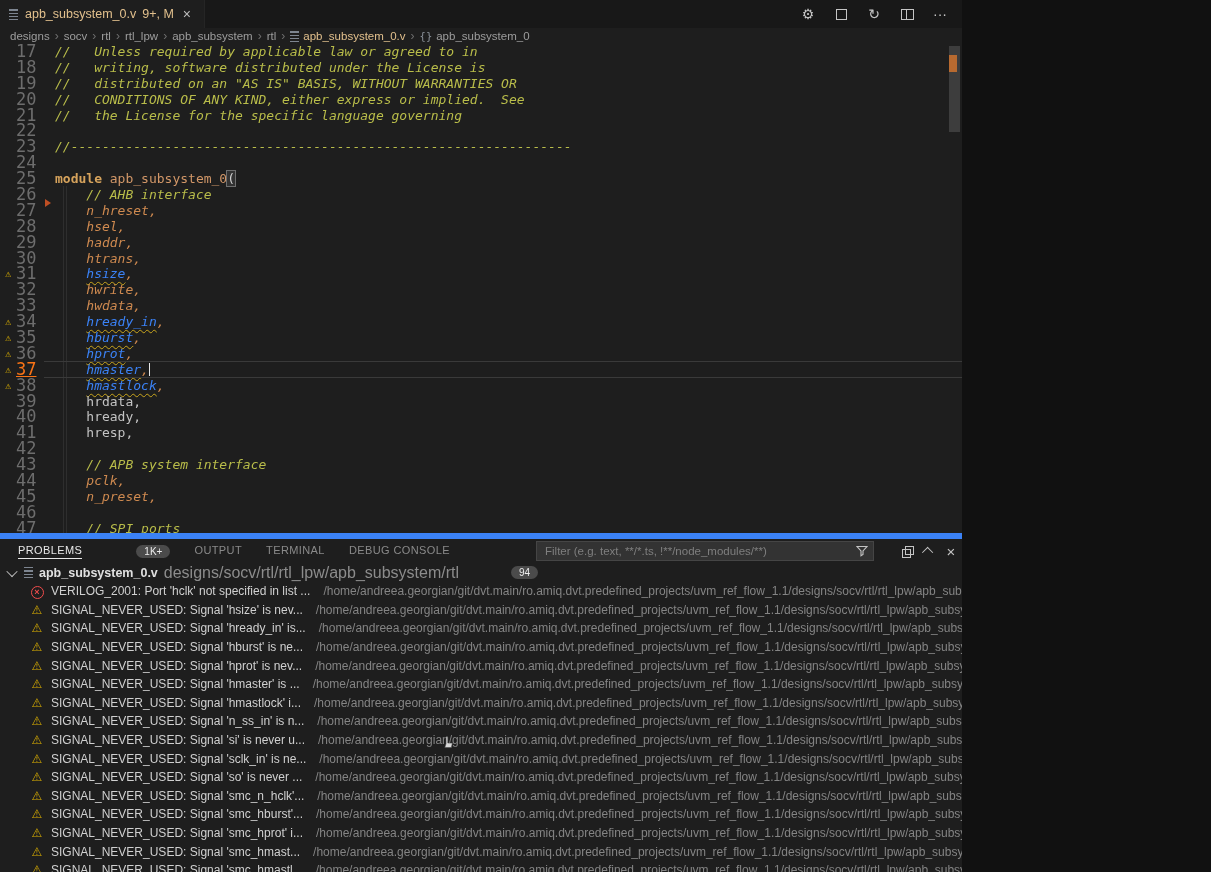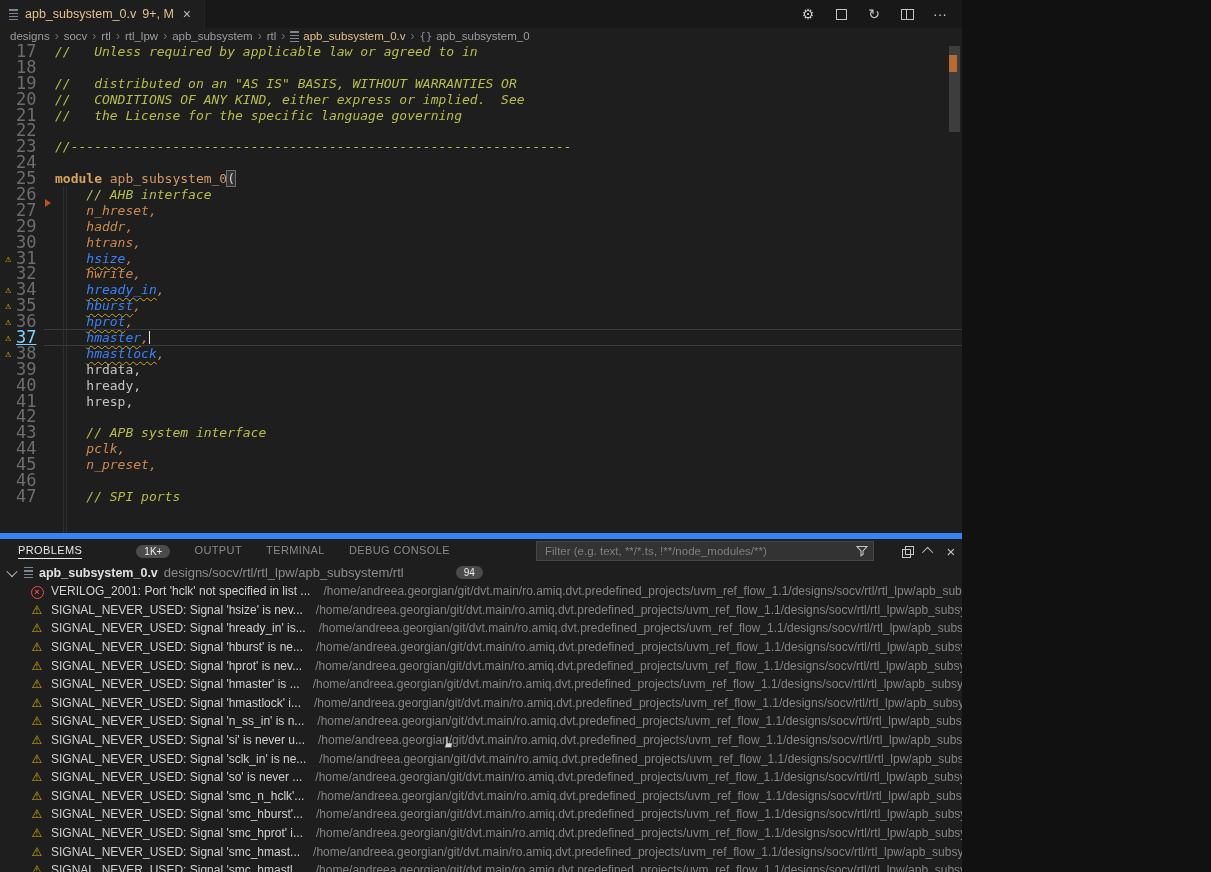--- a/index.html
+++ b/index.html
@@ -29,21 +29,21 @@
             background:repeating-linear-gradient(to bottom,#7d8590 0 1.5px,transparent 1.5px 3.5px);}
 
   
   .editor{position:absolute;left:0;top:44px;width:100%;height:489px;background:#1e1e1e;}
   .code-area{position:absolute;left:0;top:0;width:1103px;height:100%;overflow:hidden;}
   .guide{position:absolute;width:1px;top:142px;bottom:0;background:#2e2e2e;}
   .code-line{display:flex;height:15.9px;line-height:15.9px;position:relative;
              font-family:"DejaVu Sans Mono",monospace;font-size:13px;}
   .glyph{width:16px;flex:none;text-align:center;font-size:10px;line-height:15.9px;color:#ddb100;}
   .lnum{width:28px;flex:none;text-align:left;color:#6d6d6d;font-size:17px;}
-  .code-line.cur .lnum{color:#7dd3fc;text-decoration:underline;}
+  .code-line.cur .lnum{color:#f97316;text-decoration:underline;}
   .ltext{margin-left:11px;white-space:pre;}
   .code-line.cur::after{content:"";position:absolute;left:44px;right:2px;top:-1px;bottom:0;
              border-top:1px solid #3a3a3a;border-bottom:1px solid #3a3a3a;pointer-events:none;}
   .cmt{color:#b9bd4a;font-style:italic;}
   .kw{color:#d6a35c;font-weight:bold;}
   .ent{color:#d29768;}
   .brk{color:#d0d0d0;outline:1px solid #6f6f6f;background:rgba(110,110,110,.25);}
   .prt{color:#cf8a50;font-style:italic;}
   .prtw{color:#3b82f6;font-style:italic;text-decoration:underline wavy #c9a61d 1px;text-underline-offset:2.5px;}
   .pln{color:#c3c3c3;}
@@ -82,21 +82,21 @@
   .icon-collapse::before{content:"";position:absolute;left:0;top:3px;width:7px;height:7px;border:1px solid #c5c5c5;background:#1e1e1e;}
   .icon-collapse::after{content:"";position:absolute;left:3px;top:0;width:7px;height:7px;border:1px solid #c5c5c5;}
   .chev-up{width:7px;height:7px;border-left:1.4px solid #c5c5c5;border-top:1.4px solid #c5c5c5;transform:rotate(45deg) translateY(2px);}
   .close-x{font-size:15px;line-height:1;}
 
   .plist{position:absolute;left:0;top:24px;right:0;bottom:0;overflow:hidden;font-size:12px;}
   .pgroup{height:19px;display:flex;align-items:center;padding-left:8px;gap:6px;white-space:nowrap;}
   .pgroup .chev-down{width:7px;height:7px;border-left:1.3px solid #bdbdbd;border-top:1.3px solid #bdbdbd;
                      transform:rotate(-135deg) translate(1px,1px);margin-right:2px;flex:none;}
   .pgroup .fname{color:#e0e0e0;font-size:12.5px;font-weight:bold;}
-  .pgroup .fpath{color:#8c8c8c;font-size:13px;}
+  .pgroup .fpath{color:#8c8c8c;font-size:16px;}
   .prow{height:18.6px;display:flex;align-items:center;padding-left:30px;white-space:nowrap;overflow:hidden;}
   .prow .sev{width:14px;flex:none;margin-right:7px;text-align:center;}
   .sev-warn{color:#ddb100;font-size:12px;}
   .sev-err{display:inline-block;width:11px;height:11px;border:1.2px solid #f14c4c;border-radius:50%;
            color:#f14c4c;font-size:9px;line-height:11px;text-align:center;font-weight:bold;}
   .prow .msg{color:#d0d0d0;margin-right:13px;}
   .prow .ppath{color:#848484;}
 
   .mouse{position:absolute;left:441px;top:735px;pointer-events:none;}
 </style>
@@ -143,20 +143,21 @@
       <div class="guide" style="left:63px"></div>
       <div class="guide" style="left:66px"></div>
     <div class="code-line">
           <span class="glyph"></span>
           <span class="lnum">17</span>
           <span class="ltext"><span class="cmt">//   Unless required by applicable law or agreed to in</span></span>
         </div>
         <div class="code-line">
           <span class="glyph"></span>
           <span class="lnum">18</span>
+          <span class="ltext"><span class="cmt">//   writing, software distributed under the License is</span></span>
         </div>
         <div class="code-line">
           <span class="glyph"></span>
           <span class="lnum">19</span>
           <span class="ltext"><span class="cmt">//   distributed on an "AS IS" BASIS, WITHOUT WARRANTIES OR</span></span>
         </div>
         <div class="code-line">
           <span class="glyph"></span>
           <span class="lnum">20</span>
           <span class="ltext"><span class="cmt">//   CONDITIONS OF ANY KIND, either express or implied.  See</span></span>
@@ -191,37 +192,47 @@
           <span class="ltext"><span class="cmt">    // AHB interface</span></span>
         </div>
         <div class="code-line">
           <span class="glyph"></span>
           <span class="lnum">27</span>
           <span class="ltext"><span class="prt">    n_hreset,</span></span>
           <span class="gutter-arrow"></span>
         </div>
         <div class="code-line">
           <span class="glyph"></span>
+          <span class="lnum">28</span>
+          <span class="ltext"><span class="prt">    hsel,</span></span>
+        </div>
+        <div class="code-line">
+          <span class="glyph"></span>
           <span class="lnum">29</span>
           <span class="ltext"><span class="prt">    haddr,</span></span>
         </div>
         <div class="code-line">
           <span class="glyph"></span>
           <span class="lnum">30</span>
           <span class="ltext"><span class="prt">    htrans,</span></span>
         </div>
         <div class="code-line">
           <span class="glyph">⚠</span>
           <span class="lnum">31</span>
           <span class="ltext"><span class="pln">    </span><span class="prtw">hsize</span><span class="prt">,</span></span>
         </div>
         <div class="code-line">
           <span class="glyph"></span>
           <span class="lnum">32</span>
           <span class="ltext"><span class="prt">    hwrite,</span></span>
+        </div>
+        <div class="code-line">
+          <span class="glyph"></span>
+          <span class="lnum">33</span>
+          <span class="ltext"><span class="prt">    hwdata,</span></span>
         </div>
         <div class="code-line">
           <span class="glyph">⚠</span>
           <span class="lnum">34</span>
           <span class="ltext"><span class="pln">    </span><span class="prtw">hready_in</span><span class="prt">,</span></span>
         </div>
         <div class="code-line">
           <span class="glyph">⚠</span>
           <span class="lnum">35</span>
           <span class="ltext"><span class="pln">    </span><span class="prtw">hburst</span><span class="prt">,</span></span>

